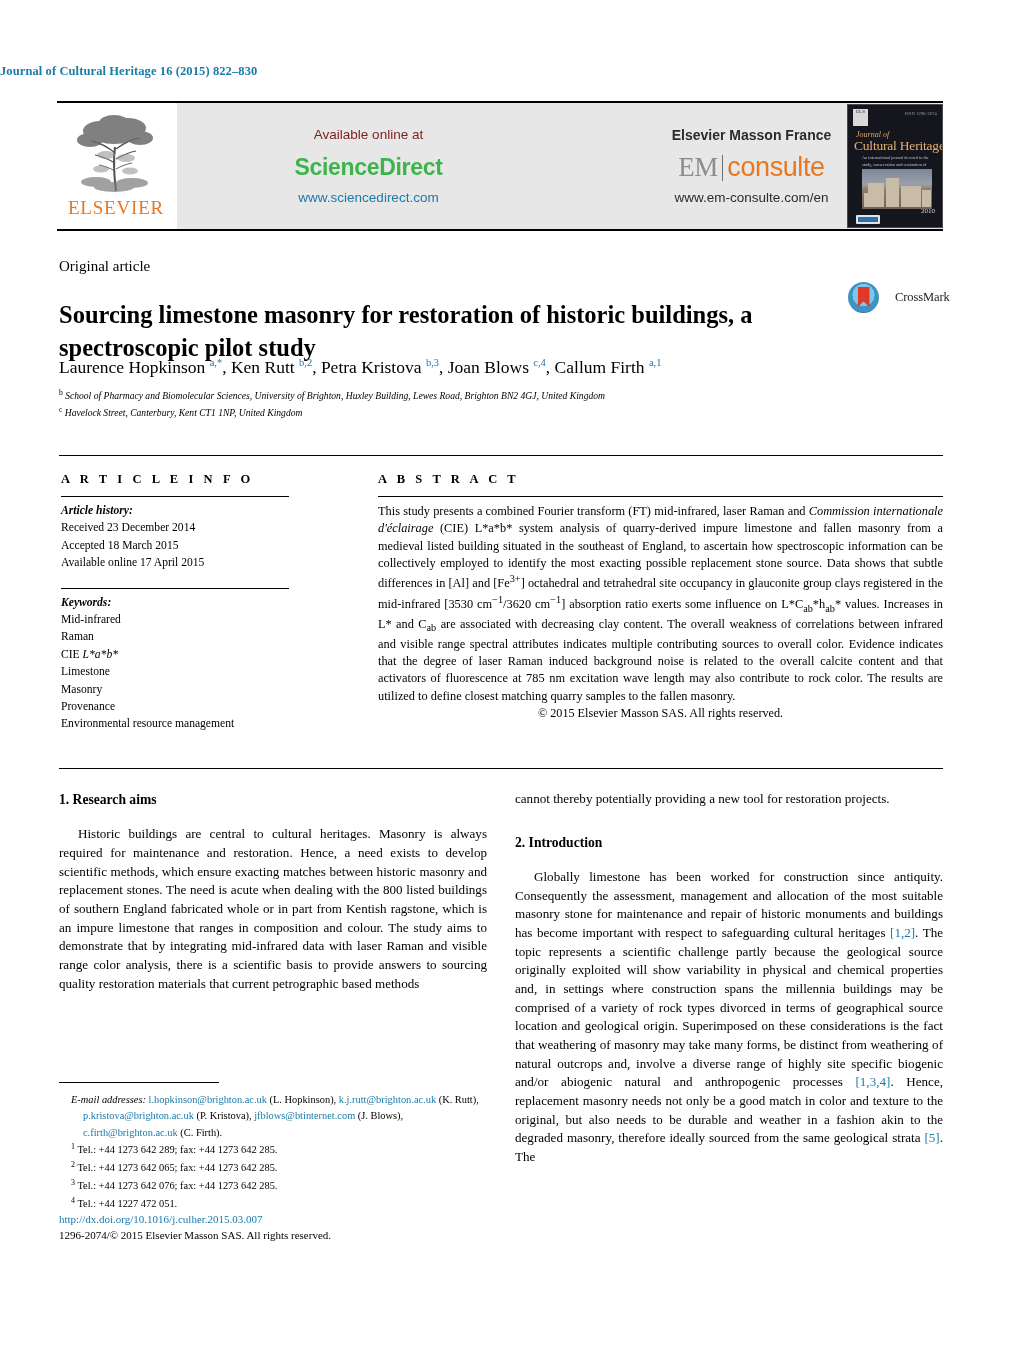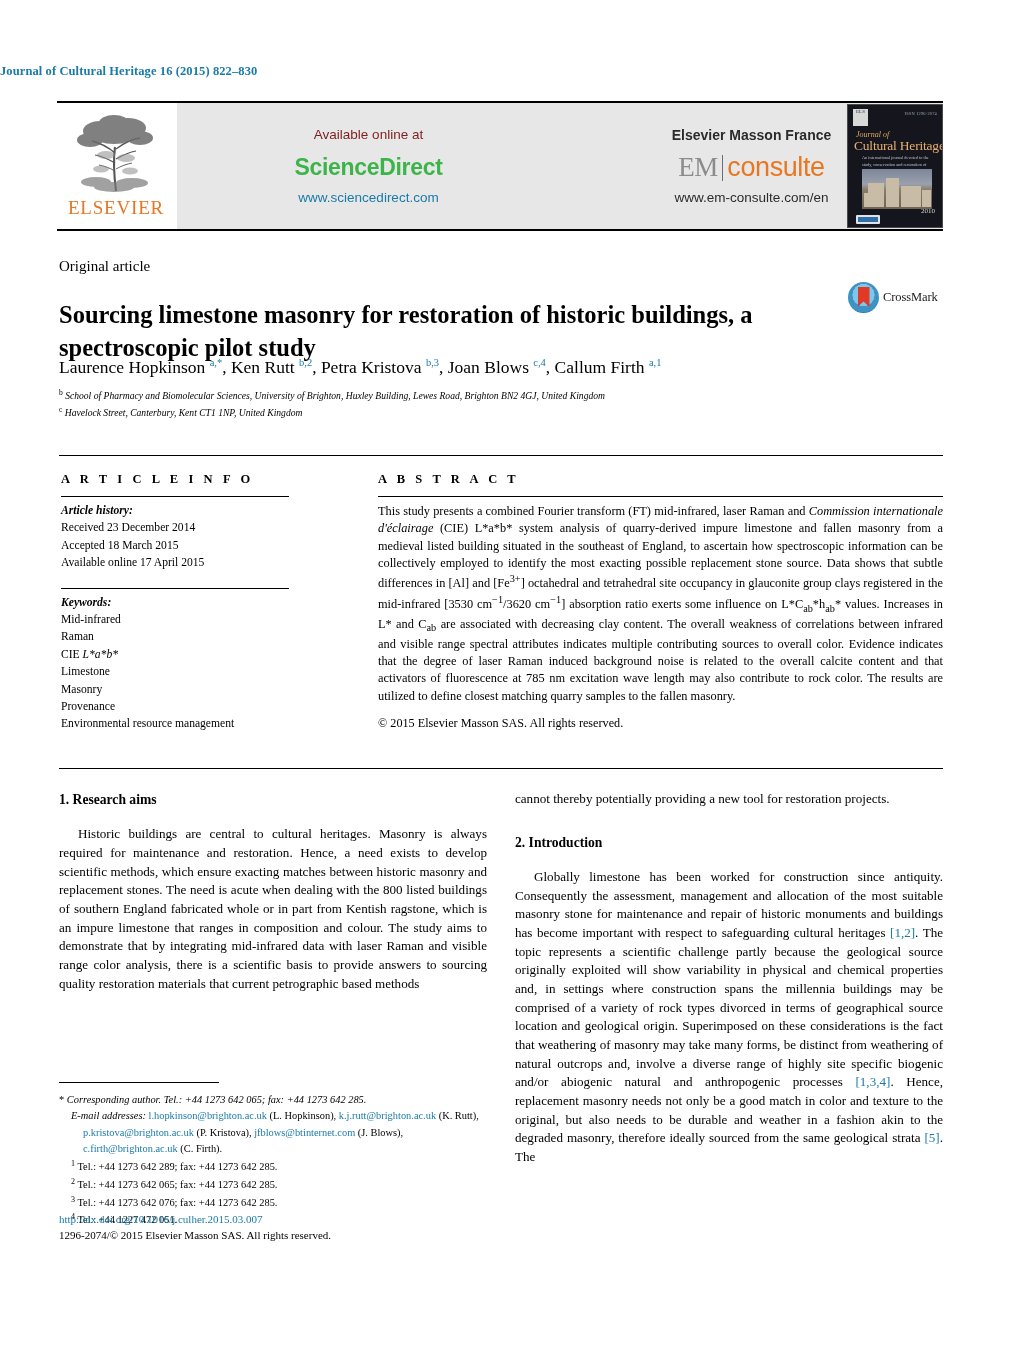--- a/index.html
+++ b/index.html
@@ -234,21 +234,21 @@
     line-height: 1.32;
     font-family: "Liberation Serif", serif;
     color: #000;
   }
   .crossmark {
     position: absolute;
     left: 848px; top: 282px;
     width: 100px;
     display: flex;
     align-items: center;
-    gap: 4px;
+    gap: 16px;
   }
   .cm-badge {
     width: 31px; height: 31px;
     border-radius: 50%;
     background: radial-gradient(circle at 50% 42%, #7fc7e8 0 46%, #3e93c4 47% 72%, #2d7aa8 73% 100%);
     position: relative;
     flex: 0 0 31px;
   }
   .cm-badge::after {
     content: "";
@@ -334,22 +334,21 @@
     line-height: 1.405;
     text-align: justify;
     font-family: "Liberation Serif", serif;
   }
   .abs-rule {
     border-top: 1.6px solid #000;
     margin-bottom: 6px;
   }
   .abstract i { font-style: italic; }
   .copyright {
-    text-align: left;
-    margin-top: 10px;
+    text-align: center;
     font-size: 12.2px;
   }
 
   
   .col {
     position: absolute;
     top: 790px;
     width: 428px;
     font-size: 13.1px;
     line-height: 1.425;
@@ -538,21 +537,20 @@
   </div>
 
   <div class="col col-right">
     <p class="noindent">cannot thereby potentially providing a new tool for restoration projects.</p>
     <div class="sec-head spaced">2.  Introduction</div>
     <p>Globally limestone has been worked for construction since antiquity. Consequently the assessment, management and allocation of the most suitable masonry stone for maintenance and repair of historic monuments and buildings has become important with respect to safeguarding cultural heritages <span class="ref">[1,2]</span>. The topic represents a scientific challenge partly because the geological source originally exploited will show variability in physical and chemical properties and, in settings where construction spans the millennia buildings may be comprised of a variety of rock types divorced in terms of geographical source location and geological origin. Superimposed on these considerations is the fact that weathering of masonry may take many forms, be distinct from weathering of natural outcrops and, involve a diverse range of highly site specific biogenic and/or abiogenic natural and anthropogenic processes <span class="ref">[1,3,4]</span>. Hence, replacement masonry needs not only be a good match in color and texture to the original, but also needs to be durable and weather in a fashion akin to the degraded masonry, therefore ideally sourced from the same geological strata <span class="ref">[5]</span>. The</p>
   </div>
 
   <div class="footnote-rule"></div>
   <div class="footnotes">
-    <p class="fn star-fn"><span class="plain">*</span> <i>Corresponding author. Tel.: +44 1273 642 065; fax: +44 1273 642 285.</i></p>
     <p class="fn email-fn">
       <i>E-mail addresses:</i>
       <span><a class="link" href="#">l.hopkinson@brighton.ac.uk</a> (L. Hopkinson), <a class="link" href="#">k.j.rutt@brighton.ac.uk</a> (K. Rutt), <a class="link" href="#">p.kristova@brighton.ac.uk</a> (P. Kristova), <a class="link" href="#">jfblows@btinternet.com</a> (J. Blows), <a class="link" href="#">c.firth@brighton.ac.uk</a> (C. Firth).</span>
     </p>
     <div id="numbered-footnotes">
         <p class="fn num-fn"><sup>1</sup> Tel.: +44 1273 642 289; fax: +44 1273 642 285.</p>
         <p class="fn num-fn"><sup>2</sup> Tel.: +44 1273 642 065; fax: +44 1273 642 285.</p>
         <p class="fn num-fn"><sup>3</sup> Tel.: +44 1273 642 076; fax: +44 1273 642 285.</p>
         <p class="fn num-fn"><sup>4</sup> Tel.: +44 1227 472 051.</p>
       </div>

